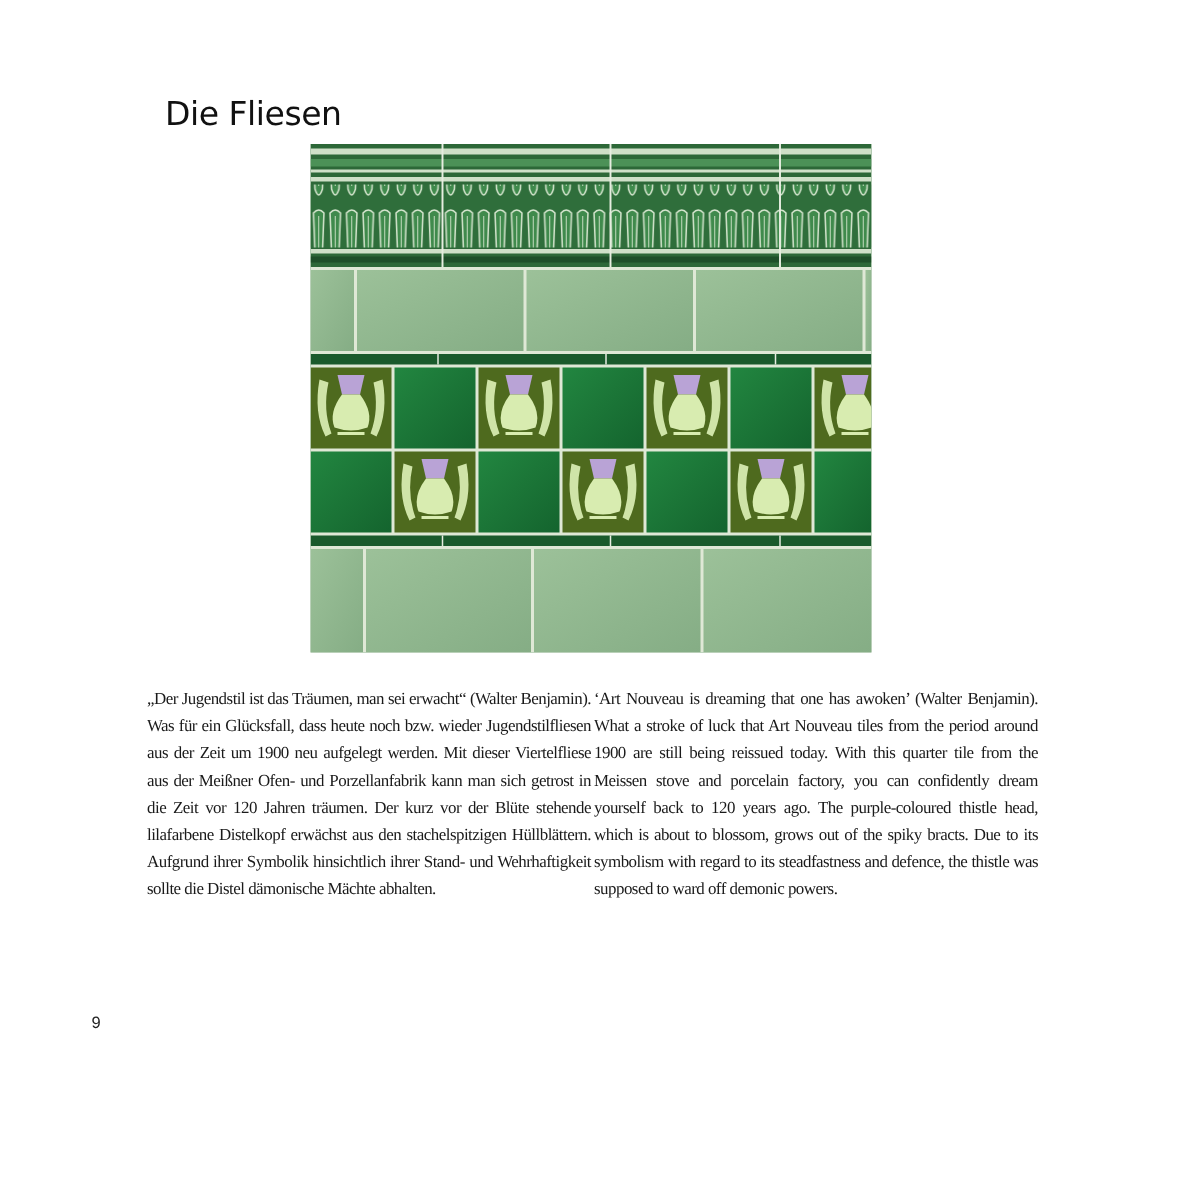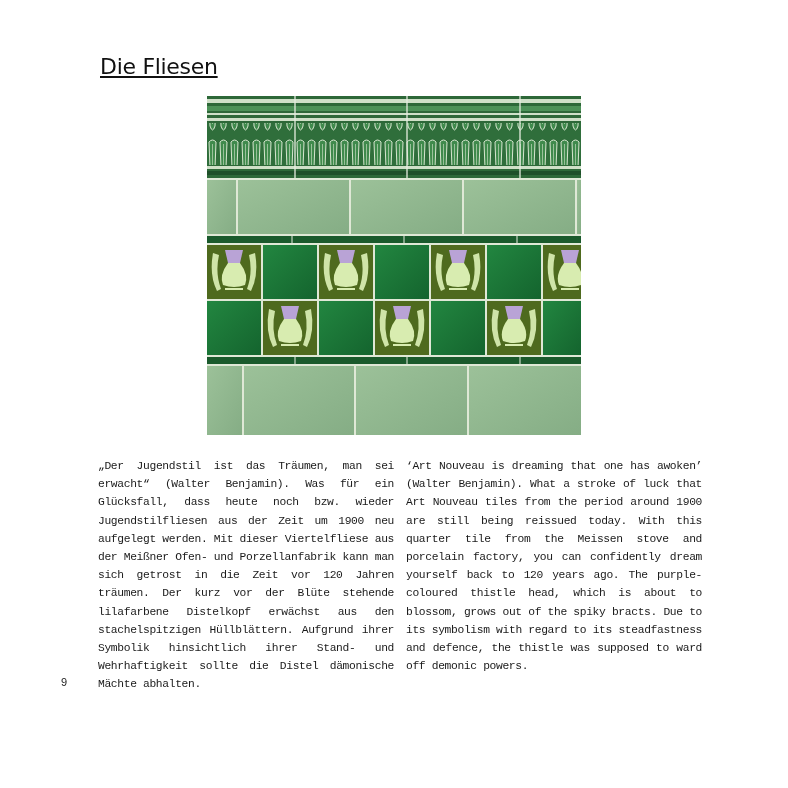--- a/index.html
+++ b/index.html
@@ -1,34 +1,34 @@
 <!DOCTYPE html>
 <html><head>
   <meta charset="utf-8">
   <style>
     html, body { margin: 0; padding: 0; background: #ffffff; }
     body { width: 788px; height: 788px; position: relative; overflow: hidden; }
     .page-title {
       position: absolute; left: 98px; top: 52px;
       font-family: "DejaVu Sans", sans-serif; font-size: 22px; color: #111;
-      letter-spacing: -0.3px; margin: 2px; font-weight: normal; text-decoration: underline;
+      letter-spacing: -0.3px; margin: 12px; font-weight: normal;
     }
     .photo {
       position: absolute; left: 207px; top: 96px; width: 374px; height: 339px;
       overflow: hidden; background: #7aa57a;
     }
     .photo svg { display: block; }
     .col {
       position: absolute; top: 457px; width: 296px;
-      font-family: Liberation Mono, monospace; font-size: 11.3px; line-height: 18.2px;
+      font-family: Liberation Serif, serif; font-size: 11.3px; line-height: 18.2px;
       color: #1a1a1a; text-align: justify; letter-spacing: -0.35px;
       hyphens: manual;
     }
     .col-de { left: 98px; }
-    .col-en { left: 406px; }
+    .col-en { left: 396px; }
     .col p { margin: 0; }
     .page-number {
       position: absolute; left: 61px; top: 676px;
       font-family: "Liberation Sans", sans-serif; font-size: 11px; color: #222;
     }
   </style>
 </head>
 <body>
 
 <h1 class="page-title">Die Fliesen</h1>

